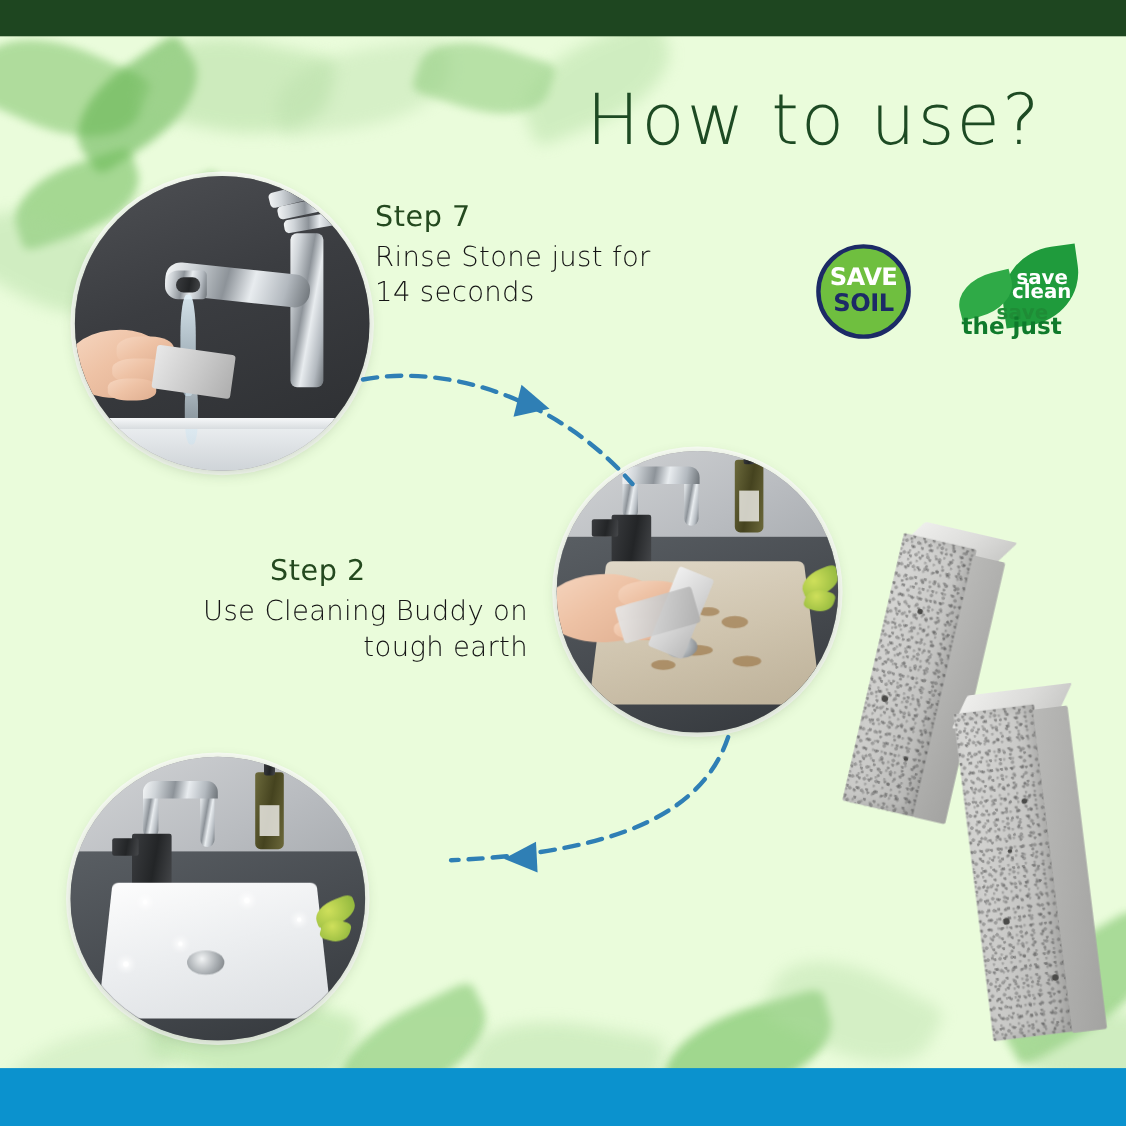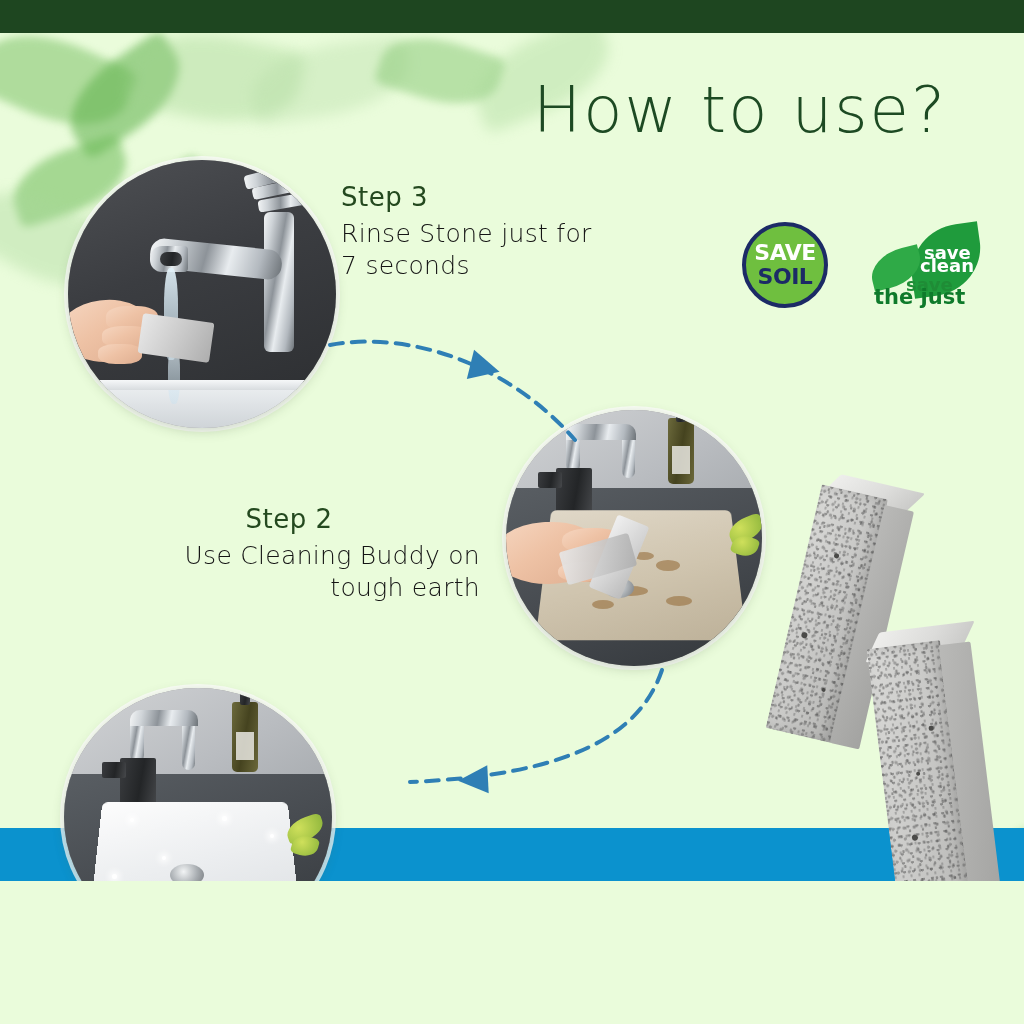--- a/index.html
+++ b/index.html
@@ -4,21 +4,21 @@
 <style>
   * { margin:0; padding:0; box-sizing:border-box; }
   html,body { width:1024px; height:1024px; }
   body {
     font-family:"Liberation Sans", sans-serif;
     background:#eafcdb;
     overflow:hidden;
     position:relative;
   }
 
-  #stage { position:absolute; inset:0; width:1024px; height:881px; background:#eafcdb; overflow:hidden; }
+  #stage { position:absolute; inset:0; width:1024px; height:1024px; background:#eafcdb; overflow:hidden; }
 
   
   .bar-top {
     position:absolute; left:0; top:0; width:1024px; height:33px;
     background:#1e4620;
   }
   .bar-bottom {
     position:absolute; left:0; bottom:0; width:1024px; height:53px;
     background:#0b92ce;
   }
@@ -379,23 +379,23 @@
     <path d="M10,20 C90,5 190,40 255,115" fill="none" stroke="#2f7fb5" stroke-width="4" stroke-dasharray="13 9" stroke-linecap="round"></path>
     <polygon points="150,28 180,43 150,58" fill="#2f7fb5" transform="rotate(14 165 43)"></polygon>
   </svg>
 
   <svg class="arrow-svg" id="arrow2" width="340" height="180" style="left:340px;top:640px;">
     <path d="M322,30 C300,95 230,135 70,142" fill="none" stroke="#2f7fb5" stroke-width="4" stroke-dasharray="13 9" stroke-linecap="round"></path>
     <polygon points="148,126 118,140 148,154" fill="#2f7fb5" transform="rotate(-3 133 140)"></polygon>
   </svg>
 
   <div class="steps-text" id="step1-text">
-    <div class="step-head">Step 3</div>
+    <div class="step-head">Step 7</div>
     <div class="step-body">Rinse Stone just for
-7 seconds</div>
+14 seconds</div>
   </div>
 
   <div class="steps-text" id="step2-text">
     <div class="step-head">Step 2</div>
     <div class="step-body">Use Cleaning Buddy on
 tough earth</div>
   </div>
 
   <div class="steps-text" id="step3-text">
   </div>

